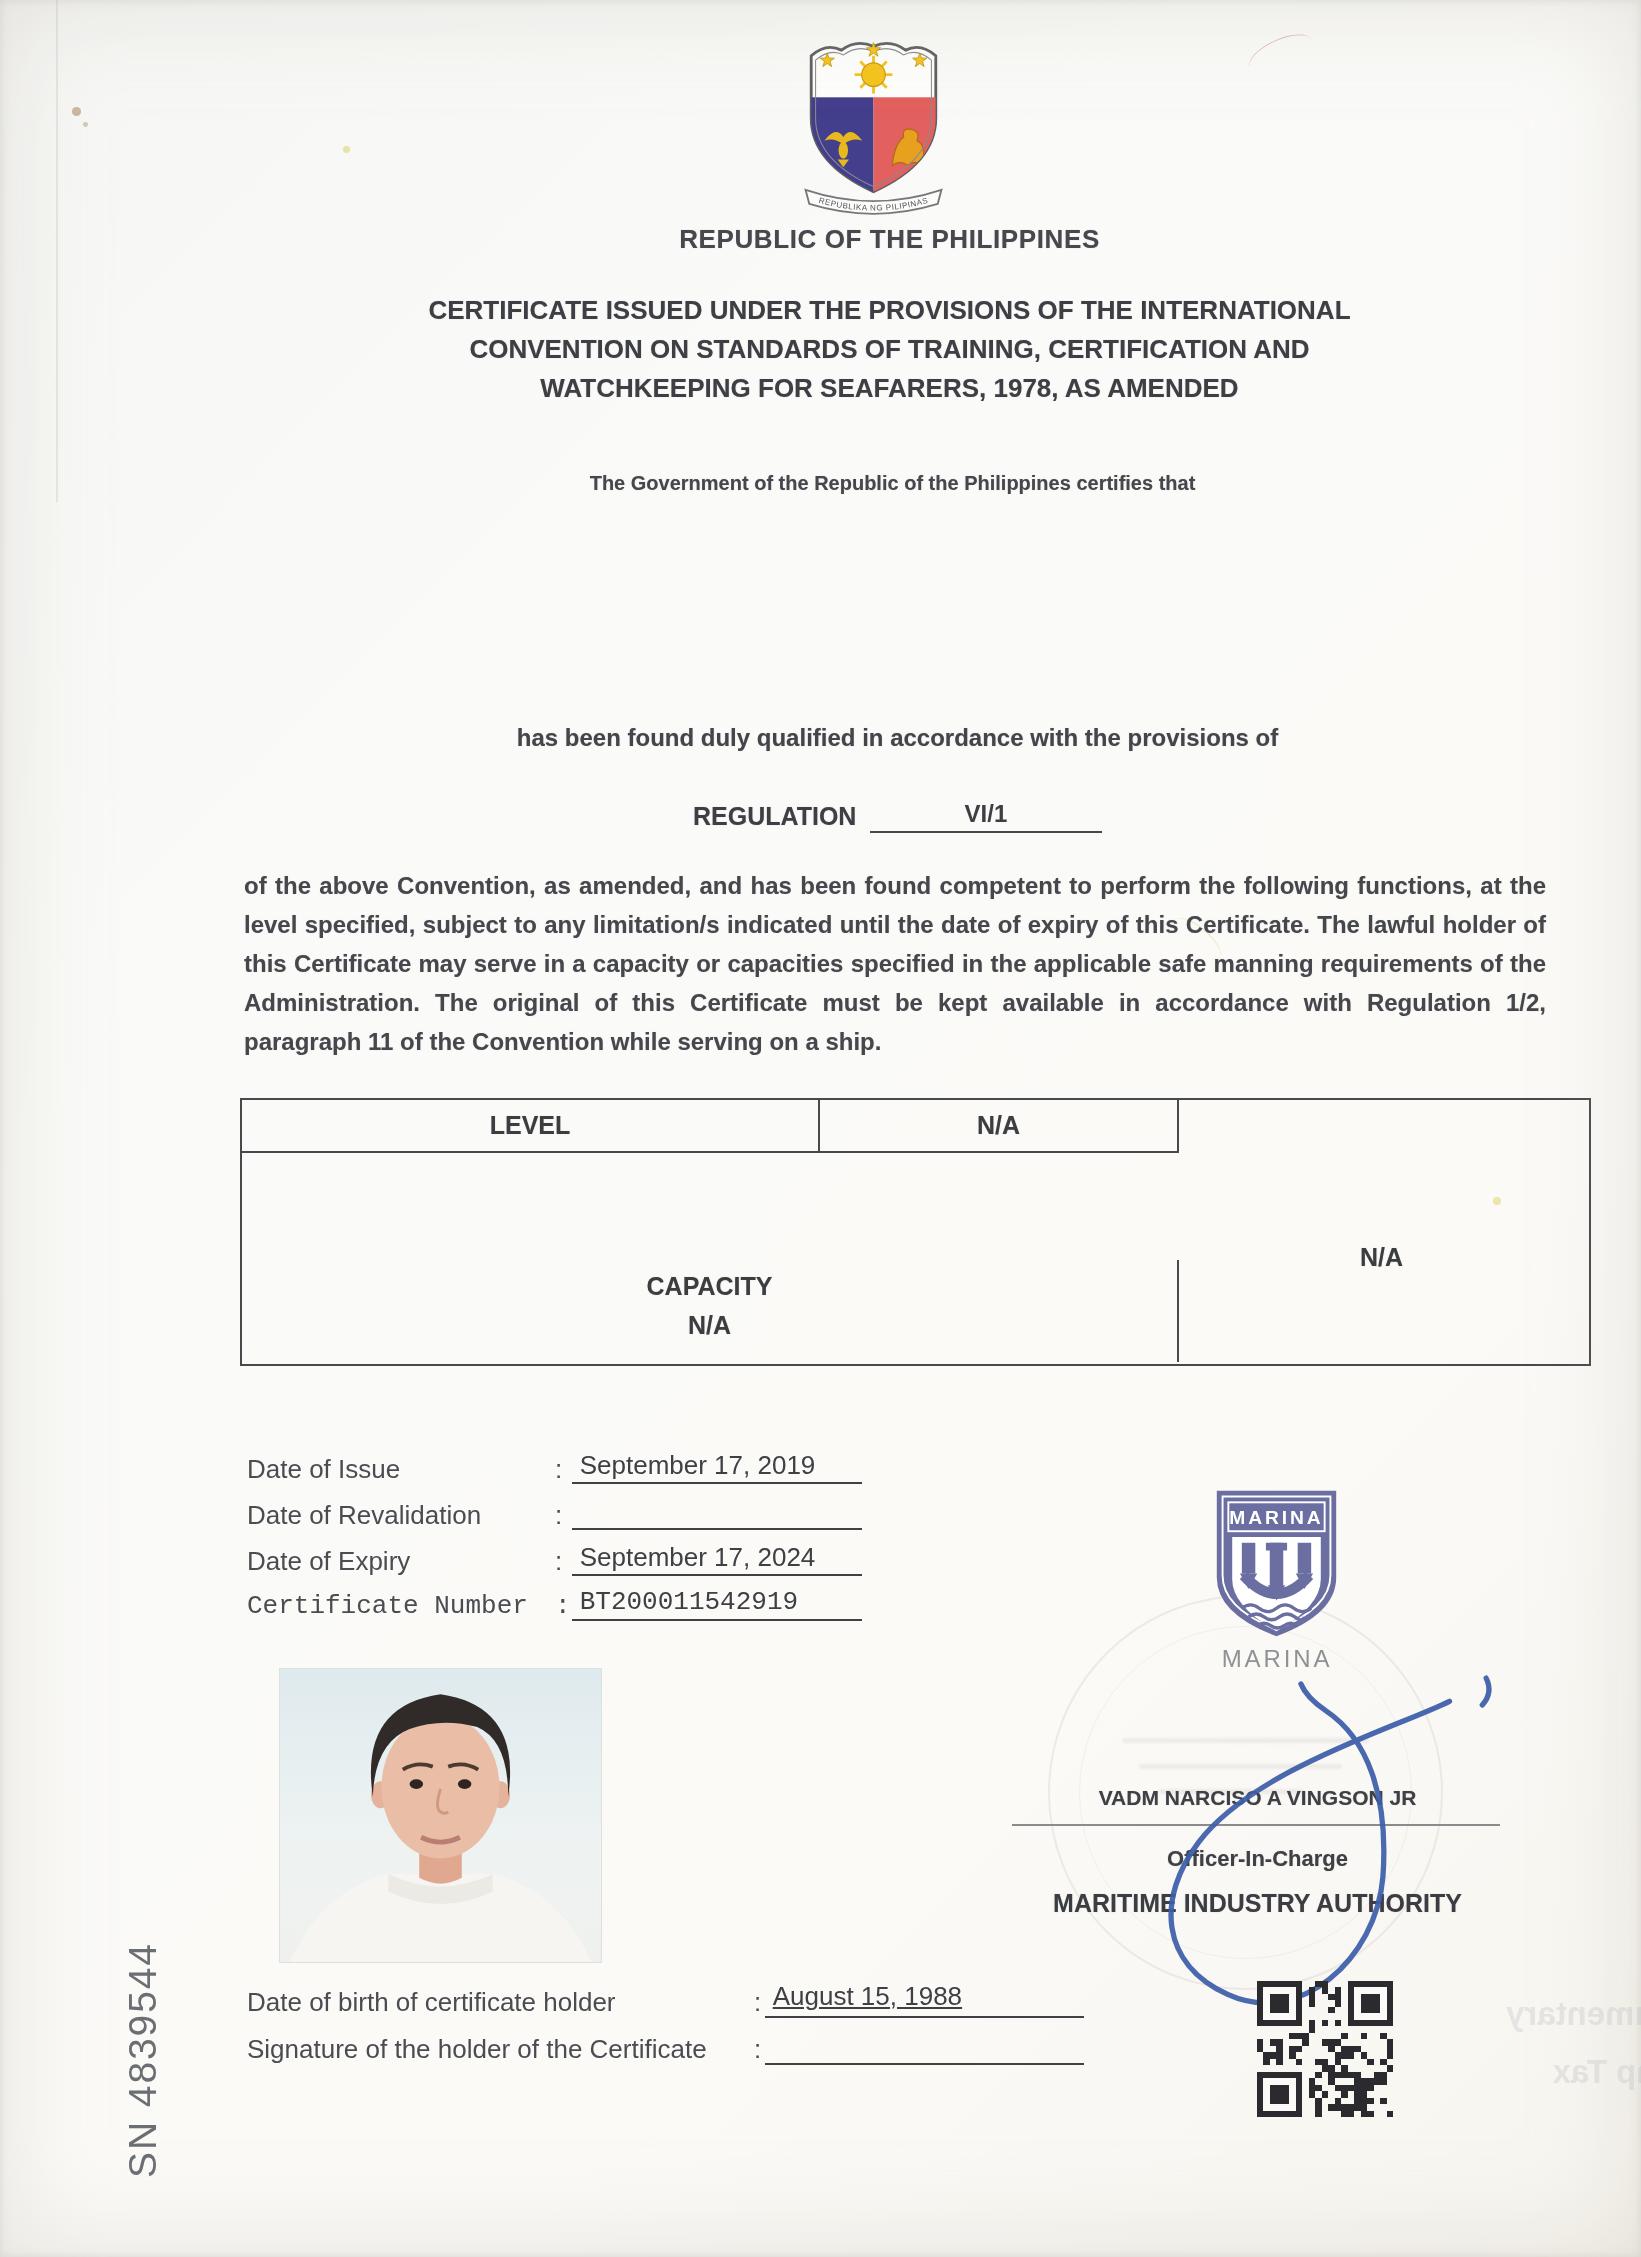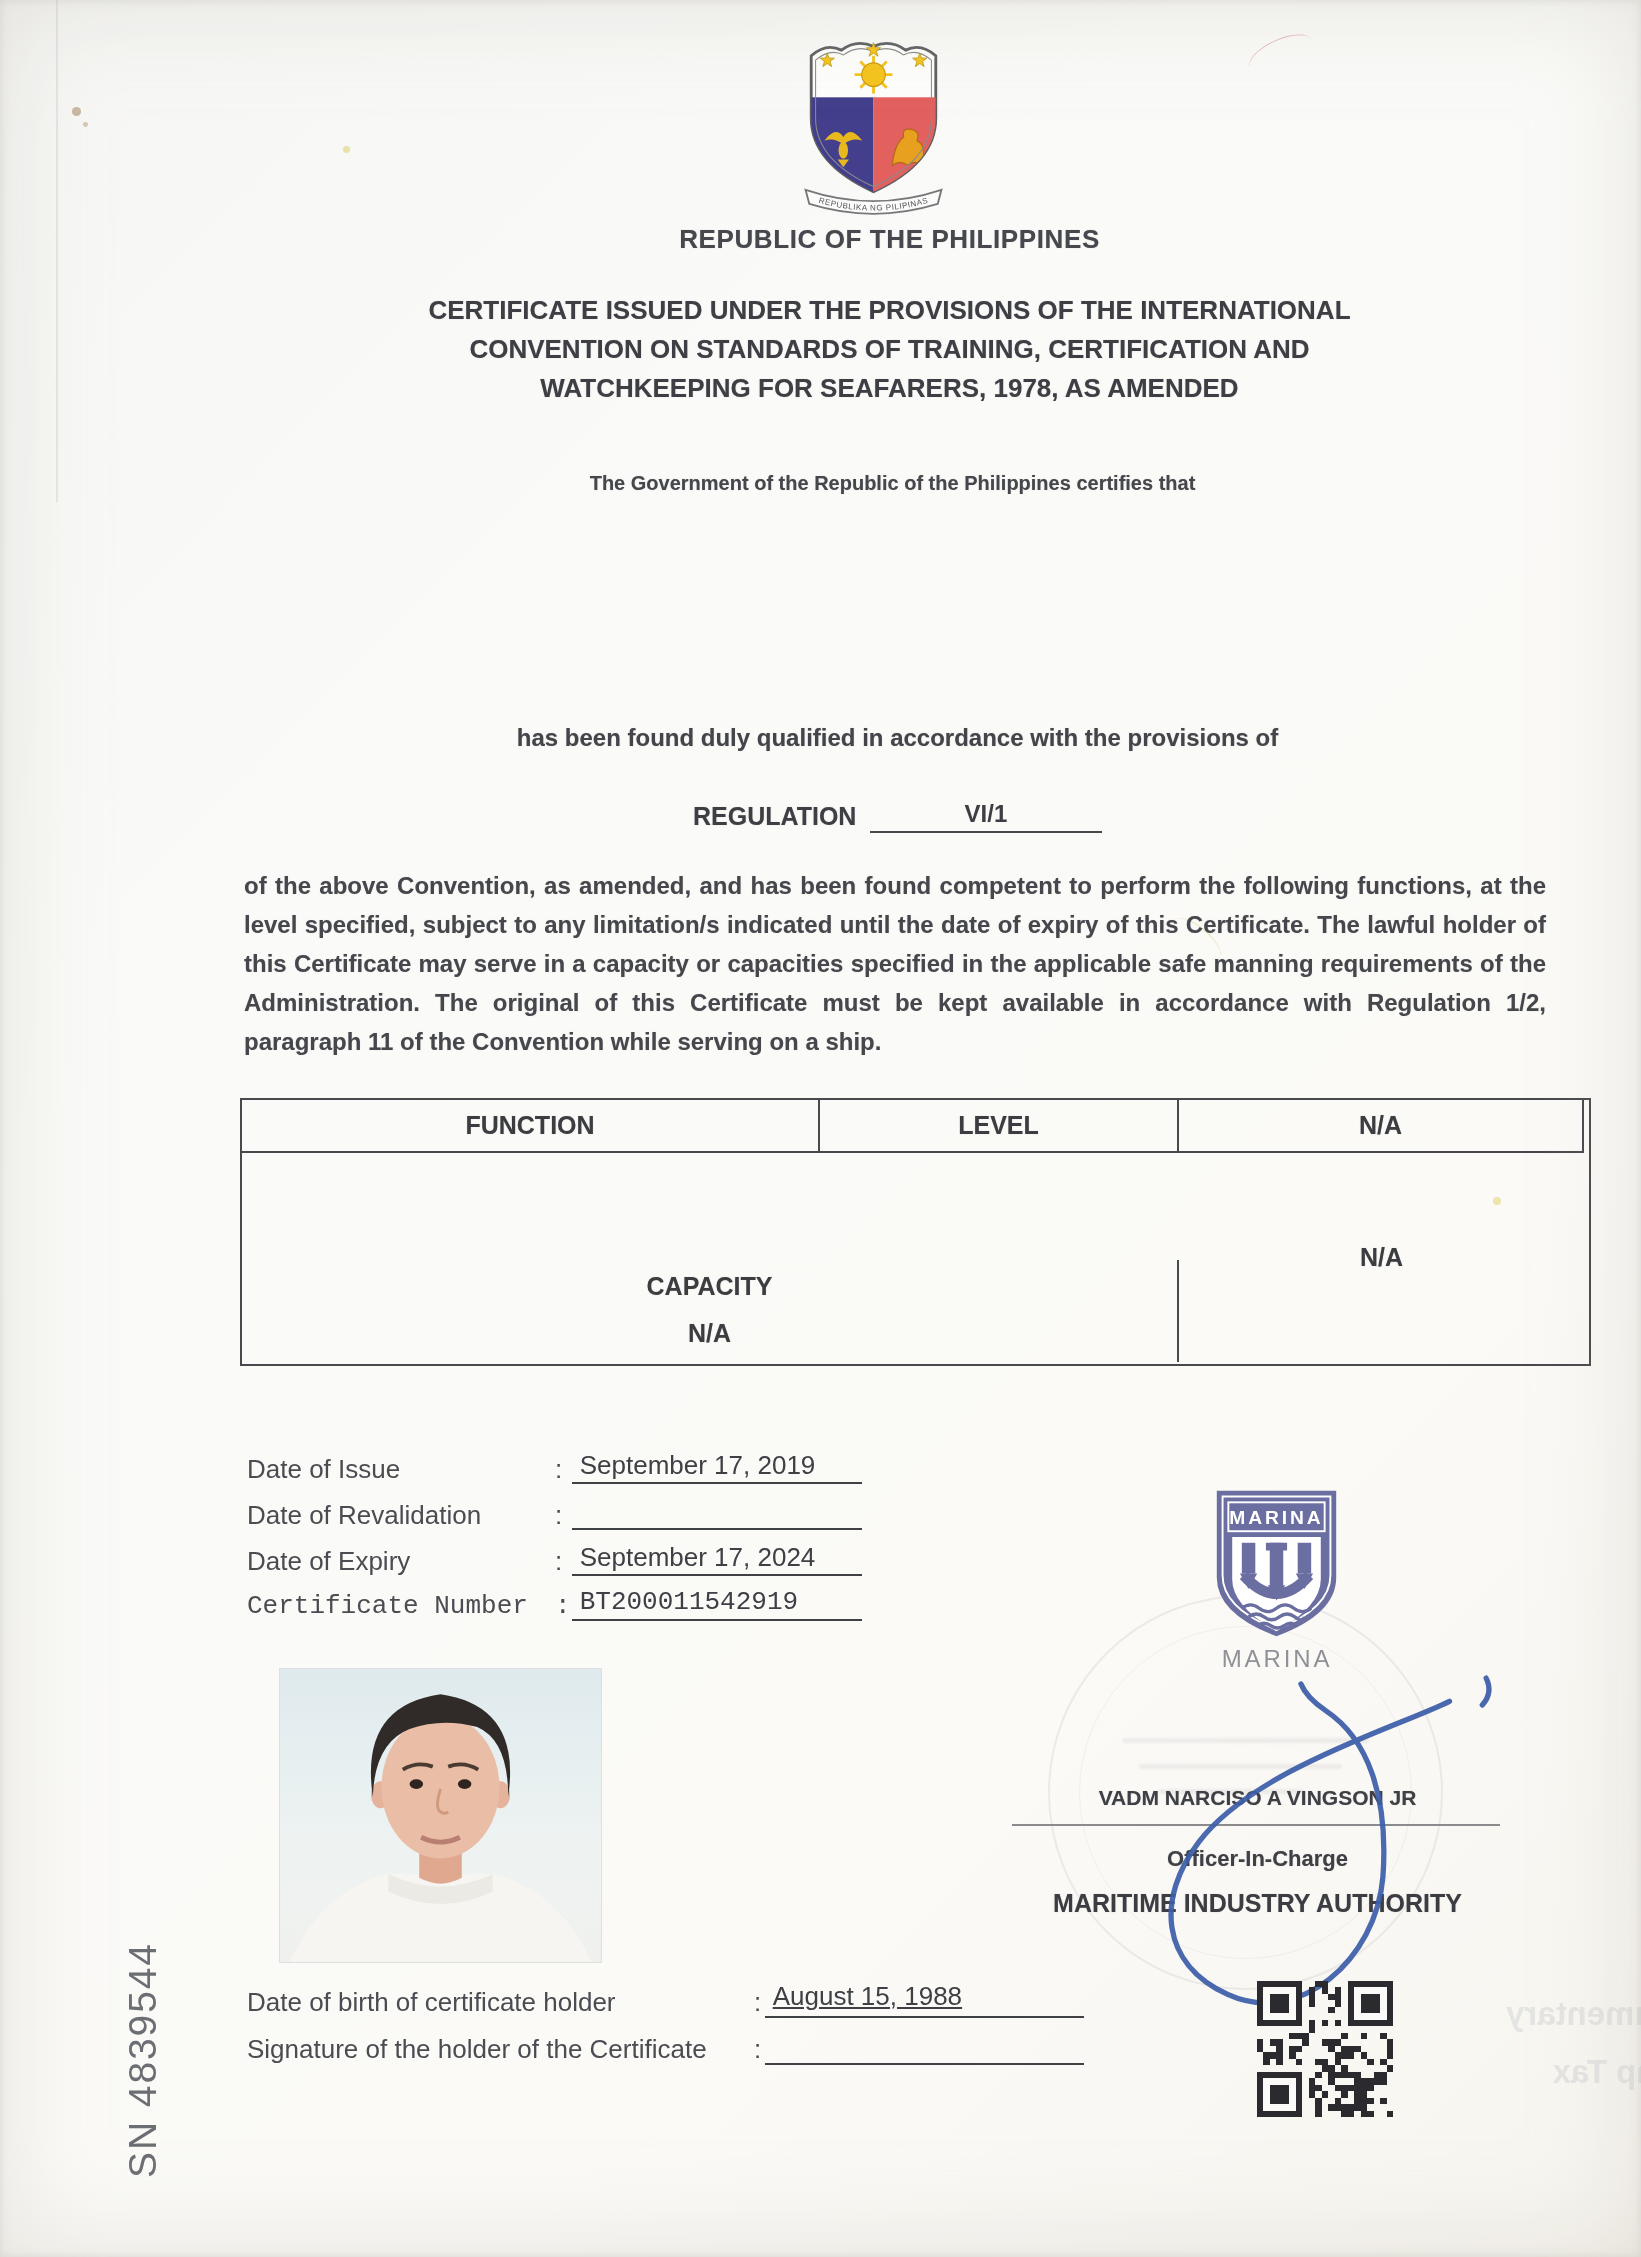--- a/index.html
+++ b/index.html
@@ -45,21 +45,21 @@
   .stcw-table{position:absolute;left:240px;top:1098px;width:1351px;height:268px;
     border:2.9px solid #48494d;display:grid;grid-template-columns:578px 359px 405px;
     grid-template-rows:53px 107px 102px;box-sizing:border-box;}
   .cell{display:flex;align-items:center;justify-content:center;
     font-weight:bold;font-size:25px;color:#3b3d41;border-color:#48494d;
     text-shadow:0 0 1px rgba(60,62,66,.3);}
   .th-func,.th-level,.td-func,.td-level{border-right:2.9px solid #48494d;border-bottom:2.9px solid #48494d;}
   .th-lim{border-bottom:2.9px solid #48494d;flex-direction:column;line-height:31px;text-align:center;}
   .td-lim{grid-column:3;grid-row:2/4;}
   .td-cap{grid-column:1/3;grid-row:3;border-right:2.9px solid #48494d;
-    flex-direction:column;justify-content:flex-start;padding-top:11.6px;gap:18px;box-sizing:border-box;}
+    flex-direction:column;justify-content:flex-start;padding-top:11.6px;gap:10px;box-sizing:border-box;}
 
   
   .detail-row{position:absolute;left:247px;width:695px;height:39px;font-size:26px;color:#4a4c51;}
   .detail-label{position:absolute;left:0;top:0;}
   .detail-colon{position:absolute;left:308px;top:0;}
   .detail-value{position:absolute;left:325px;top:-3.9px;width:282px;height:32px;
     border-bottom:2.9px solid #404145;font-size:26px;color:#3e4045;padding-left:7.7px;}
 
   
   .marina-logo{position:absolute;left:1209px;top:1485px;width:135px;height:156px;}
@@ -168,21 +168,20 @@
   <div class="qualified scanbold">has been found duly qualified in accordance with the provisions of</div>
 
   <div class="regulation-row">
     <span class="regulation-label scanbold">REGULATION</span>
     <span class="regulation-line">VI/1</span>
   </div>
 
   <div class="paragraph">of the above Convention, as amended, and has been found competent to perform the following functions, at the level specified, subject to any limitation/s indicated until the date of expiry of this Certificate. The lawful holder of this Certificate may serve in a capacity or capacities specified in the applicable safe manning requirements of the Administration. The original of this Certificate must be kept available in accordance with Regulation 1/2, paragraph 11 of the Convention while serving on a ship.</div>
 
   <div class="stcw-table">
-    <div class="cell th-func">FUNCTION</div>
     <div class="cell th-level">LEVEL</div>
     <div class="cell td-level">N/A</div>
     <div class="cell td-lim">N/A</div>
     <div class="cell td-cap">
       <span>CAPACITY</span>
       <span>N/A</span>
     </div>
   </div>
 
   <div class="detail-row" style="top:1454px;">

